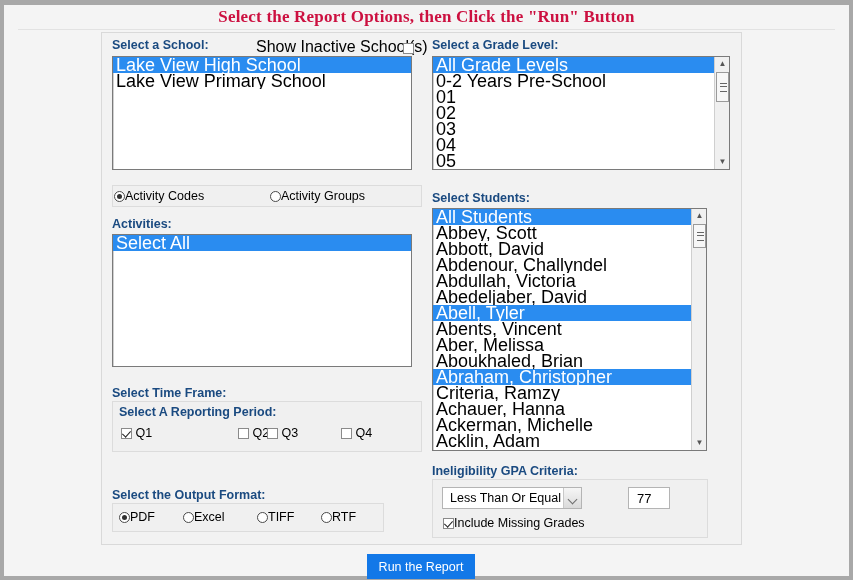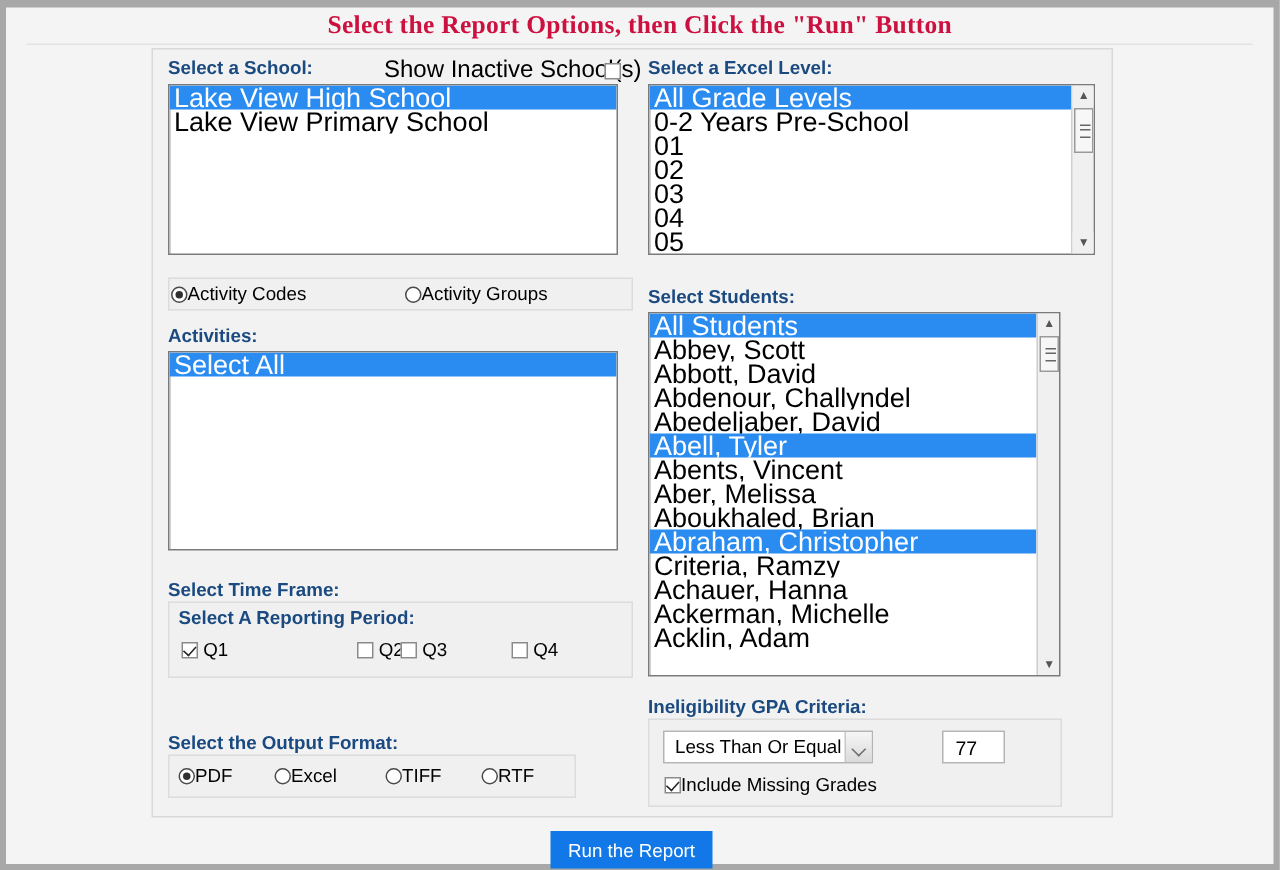--- a/index.html
+++ b/index.html
@@ -243,21 +243,21 @@
     <span class="cbox" id="cb-inactive"></span>
   </div>
 
   <div class="listbox" style="left:108px; top:51px; width:300px; height:114px;">
     <div id="school-items">
         <div class="listitem sel">Lake View High School</div>
         <div class="listitem">Lake View Primary School</div>
       </div>
   </div>
 
-  <div class="lbl" style="left:428px; top:33px;">Select a Excel Level:</div>
+  <div class="lbl" style="left:428px; top:33px;">Select a Grade Level:</div>
 
   <div class="listbox" style="left:428px; top:51px; width:298px; height:114px;">
     <div id="grade-items" style="margin-right:15px;">
         <div class="listitem sel">All Grade Levels</div>
         <div class="listitem">0-2 Years Pre-School</div>
         <div class="listitem">01</div>
         <div class="listitem">02</div>
         <div class="listitem">03</div>
         <div class="listitem">04</div>
         <div class="listitem">05</div>
@@ -286,20 +286,21 @@
       </div>
   </div>
 
   <div class="lbl" style="left:428px; top:186px;">Select Students:</div>
   <div class="listbox" style="left:428px; top:203px; width:275px; height:243px;">
     <div id="student-items" style="margin-right:15px;">
         <div class="listitem sel">All Students</div>
         <div class="listitem">Abbey, Scott</div>
         <div class="listitem">Abbott, David</div>
         <div class="listitem">Abdenour, Challyndel</div>
+        <div class="listitem">Abdullah, Victoria</div>
         <div class="listitem">Abedeljaber, David</div>
         <div class="listitem sel">Abell, Tyler</div>
         <div class="listitem">Abents, Vincent</div>
         <div class="listitem">Aber, Melissa</div>
         <div class="listitem">Aboukhaled, Brian</div>
         <div class="listitem sel">Abraham, Christopher</div>
         <div class="listitem">Criteria, Ramzy</div>
         <div class="listitem">Achauer, Hanna</div>
         <div class="listitem">Ackerman, Michelle</div>
         <div class="listitem">Acklin, Adam</div>

